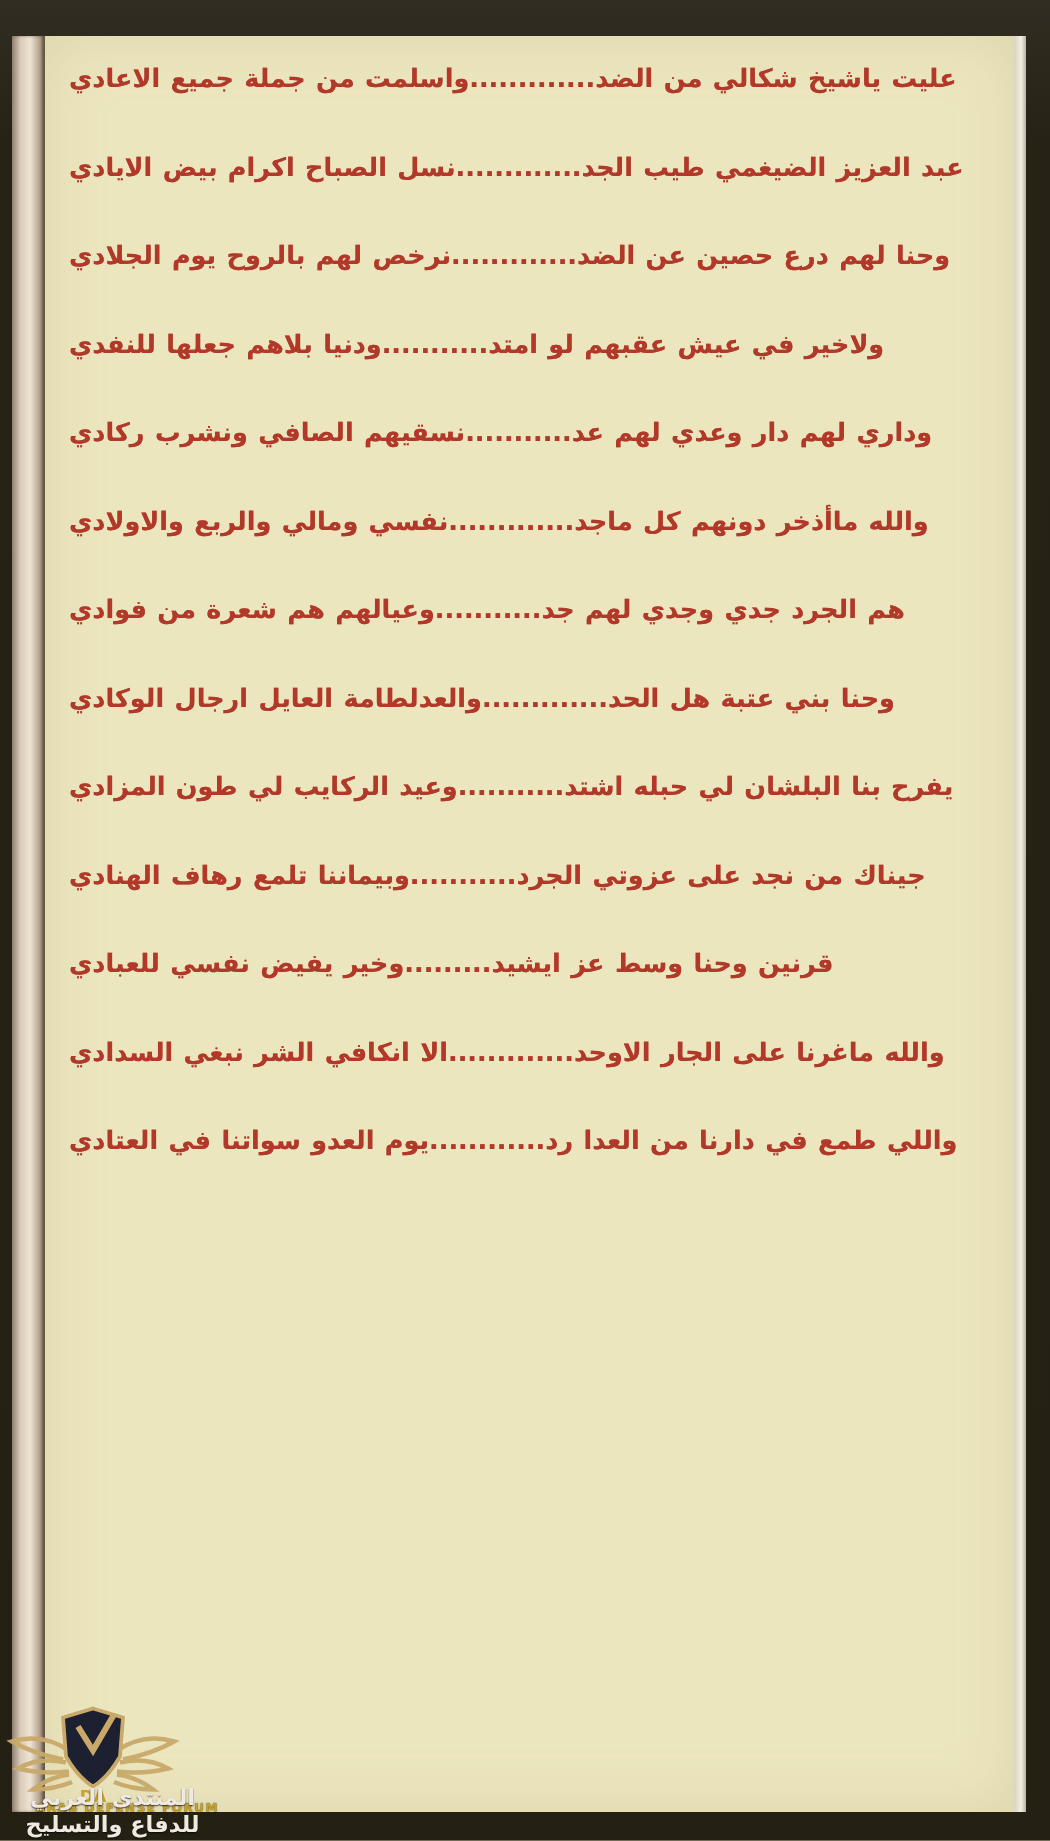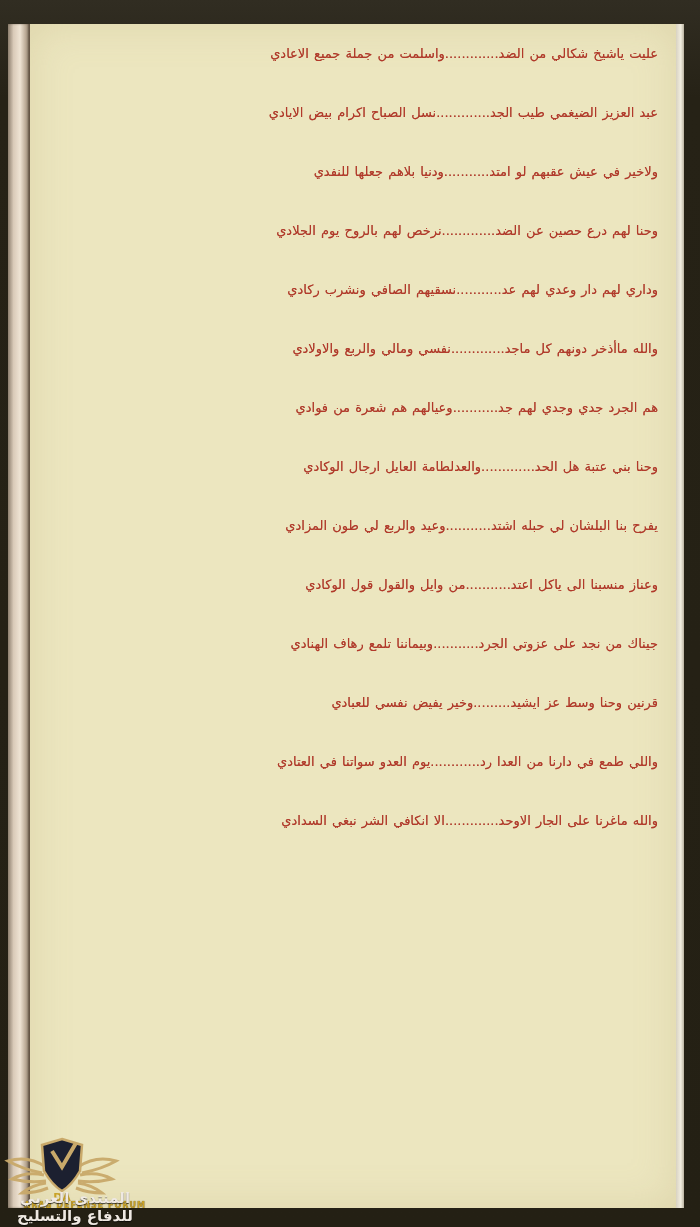--- a/index.html
+++ b/index.html
@@ -29,24 +29,24 @@
     background:#ece6bf;
     box-shadow:inset 0 0 40px rgba(180,165,110,.25);
   }
   .poem{
     position:absolute;inset:0;
     padding:14px 18px 0 16px;
     box-sizing:border-box;
   }
   .verse{
     direction:rtl;
-    text-align:right;
+    text-align:left;
     color:#b2392a;
-    font-weight:normal;
-    font-size:13px;
+    font-weight:bold;
+    font-size:17px;
     line-height:31px;
     margin:0 0 28px 0;
     word-spacing:1px;
     text-shadow:0 0 0.4px rgba(150,40,25,.6);
   }
   
   .watermark{
     position:absolute;left:0;bottom:0;width:150px;height:105px;
     pointer-events:none;
     padding-left:36px;
@@ -70,32 +70,31 @@
 
 <div class="frame">
 
   <div class="page-edge-left"></div>
   <div class="page-edge-right"></div>
 
   <div class="panel">
     <div class="poem">
         <p class="verse">عليت ياشيخ شكالي من الضد.............واسلمت من جملة جميع الاعادي</p>
         <p class="verse">عبد العزيز الضيغمي طيب الجد.............نسل الصباح اكرام بيض الايادي</p>
+        <p class="verse">وحنا لهم درع حصين عن الضد.............نرخص لهم بالروح يوم الجلادي</p>
         <p class="verse">ولاخير في عيش عقبهم لو امتد...........ودنيا بلاهم جعلها للنفدي</p>
-        <p class="verse">وحنا لهم درع حصين عن الضد.............نرخص لهم بالروح يوم الجلادي</p>
         <p class="verse">وداري لهم دار وعدي لهم عد...........نسقيهم الصافي ونشرب ركادي</p>
         <p class="verse">والله ماأذخر دونهم كل ماجد.............نفسي ومالي والربع والاولادي</p>
         <p class="verse">هم الجرد جدي وجدي لهم جد...........وعيالهم هم شعرة من فوادي</p>
         <p class="verse">وحنا بني عتبة هل الحد.............والعدلطامة العايل ارجال الوكادي</p>
-        <p class="verse">يفرح بنا البلشان لي حبله اشتد...........وعيد والربع لي طون المزادي</p>
-        <p class="verse">وعناز منسبنا الى ياكل اعتد...........من وايل والقول قول الوكادي</p>
+        <p class="verse">يفرح بنا البلشان لي حبله اشتد...........وعيد الركايب لي طون المزادي</p>
         <p class="verse">جيناك من نجد على عزوتي الجرد...........وبيماننا تلمع رهاف الهنادي</p>
         <p class="verse">قرنين وحنا وسط عز ايشيد.........وخير يفيض نفسي للعبادي</p>
+        <p class="verse">والله ماغرنا على الجار الاوحد.............الا انكافي الشر نبغي السدادي</p>
         <p class="verse">واللي طمع في دارنا من العدا رد............يوم العدو سواتنا في العتادي</p>
-        <p class="verse">والله ماغرنا على الجار الاوحد.............الا انكافي الشر نبغي السدادي</p>
       </div>
   </div>
 
   <div class="watermark">
     <svg class="wm-emblem" width="120" height="66" viewBox="0 0 120 66">
 
       <g fill="none" stroke="#c9a96a" stroke-width="3" opacity="0.95">
         <path d="M44,30 Q26,18 6,24 Q20,32 40,36"></path>
         <path d="M42,38 Q24,34 10,42 Q26,46 44,44"></path>
         <path d="M44,46 Q30,48 20,56 Q34,56 46,51"></path>

